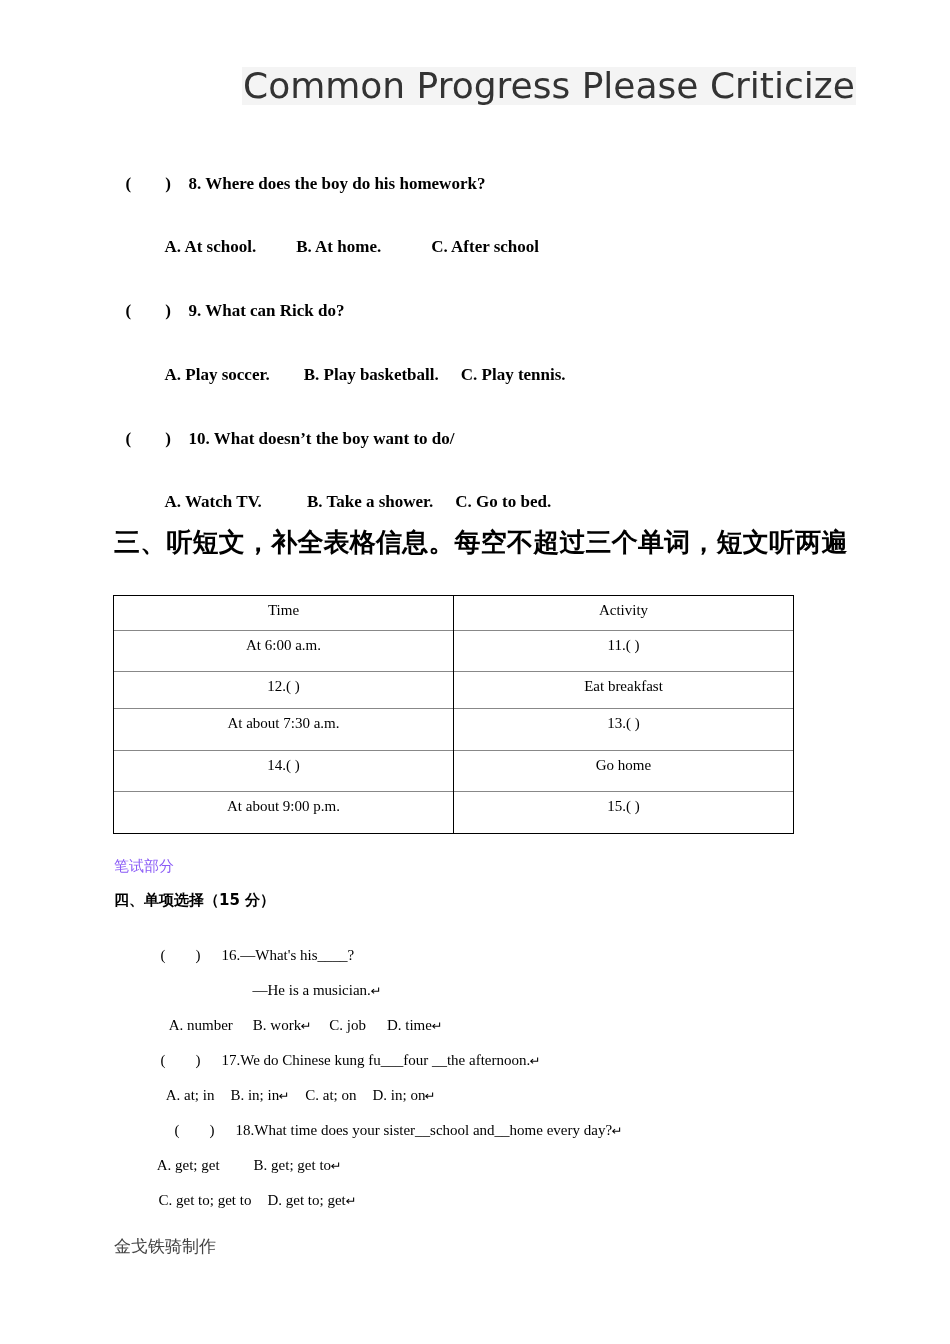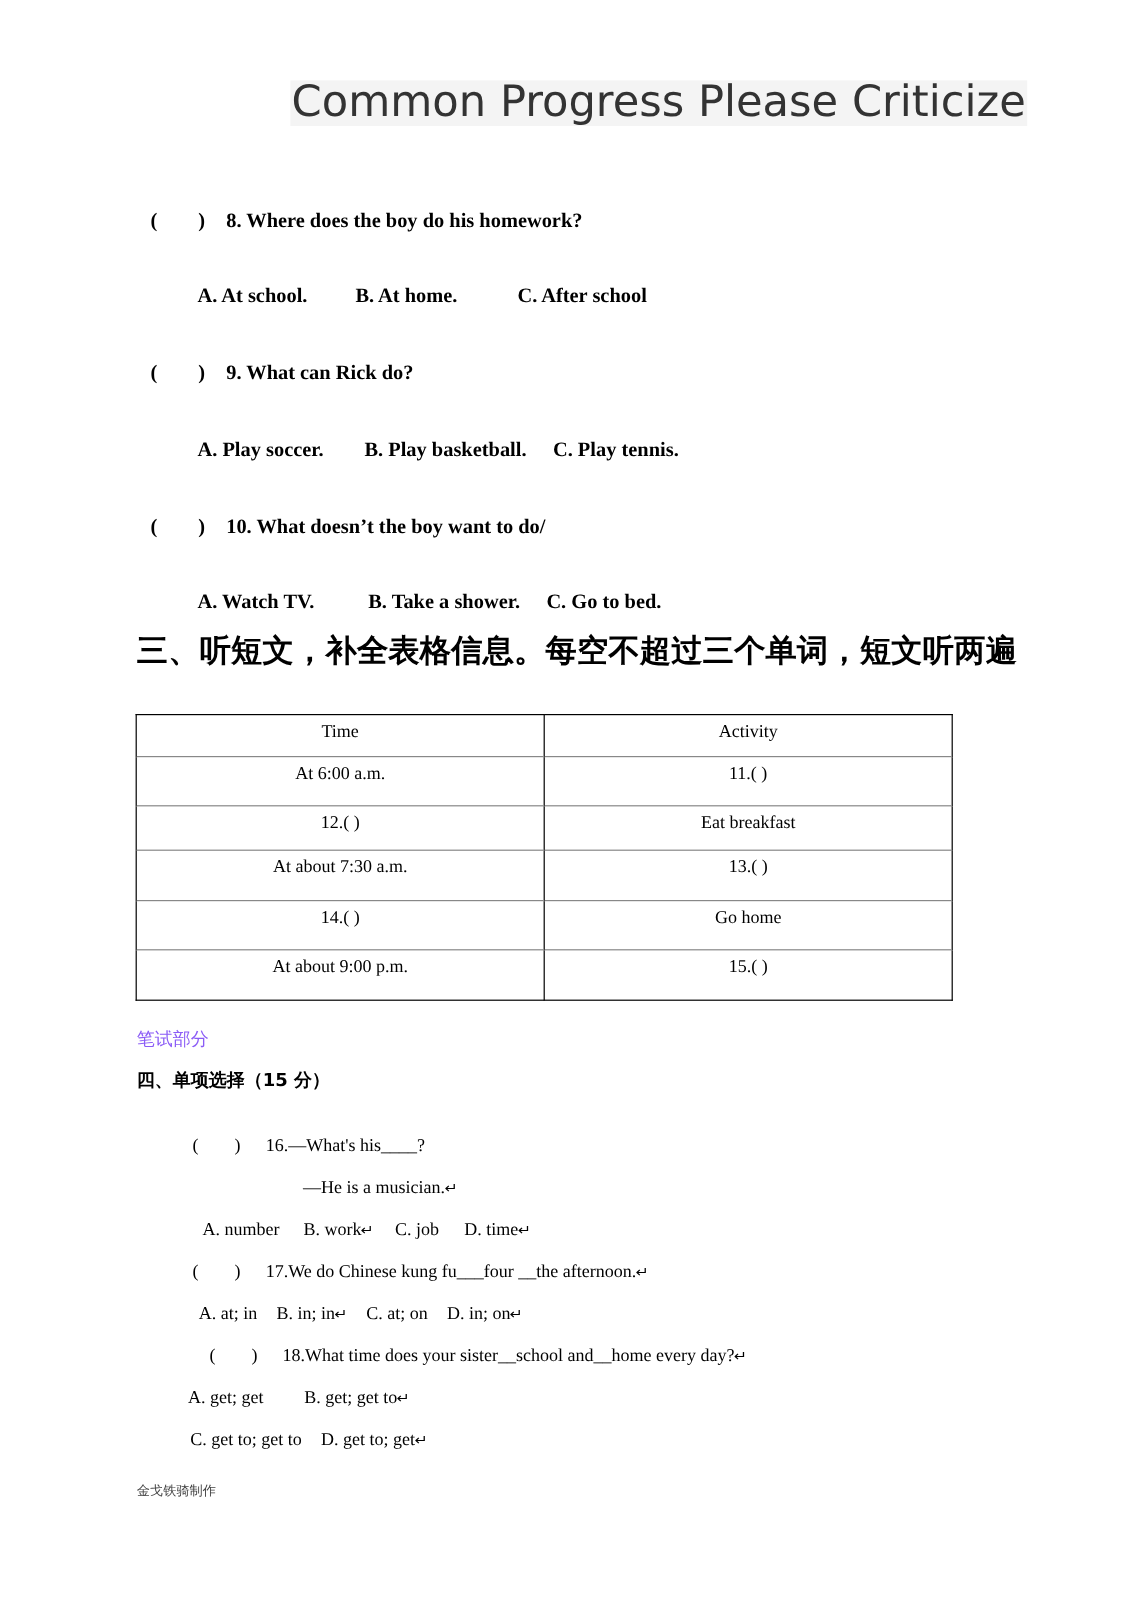--- a/index.html
+++ b/index.html
@@ -16,21 +16,21 @@
                  font-size: 15px; padding-left: 36px; }
     table.grid td { border-left: 1.5px solid #000; border-right: 1.5px solid #000;
                     border-top: 1.5px solid #888; text-align: center; vertical-align: top;
                     padding-top: 6px; width: 50%; }
     table.grid tr:first-child td { border-top: 1.5px solid #000; }
     table.grid tr:last-child td { border-bottom: 1.5px solid #000; }
     .gray { color: #8b5cf6; font-family: "DejaVu Sans", sans-serif; font-size: 15px; }
     .sec4 { font-family: "DejaVu Sans", sans-serif; font-weight: bold; font-size: 15px; }
     .s { font-size: 15px; line-height: 18px; }
     .mark { font-size: 12px; display: inline-block; transform: scaleX(1.1); }
-    .footer { left: 114px; top: 1235px; font-family: "DejaVu Sans", sans-serif; font-size: 11px; color: #444; }
+    .footer { left: 114px; top: 1235px; font-family: "DejaVu Sans", sans-serif; font-size: 17px; color: #444; }
   </style>
 </head>
 <body>
 
 <div class="abs title">Common Progress Please Criticize</div>
 
 <div class="abs q" style="left:117px; top:148px;">
   <span class="paren" style="width:63px;">(　　)</span><span>8. Where does the boy do his homework?</span>
 </div>
 <div class="abs q" style="left:157px; top:211px;">

